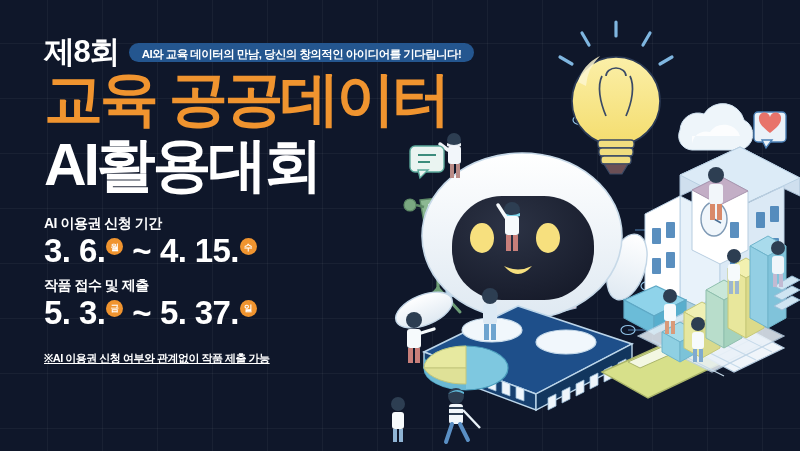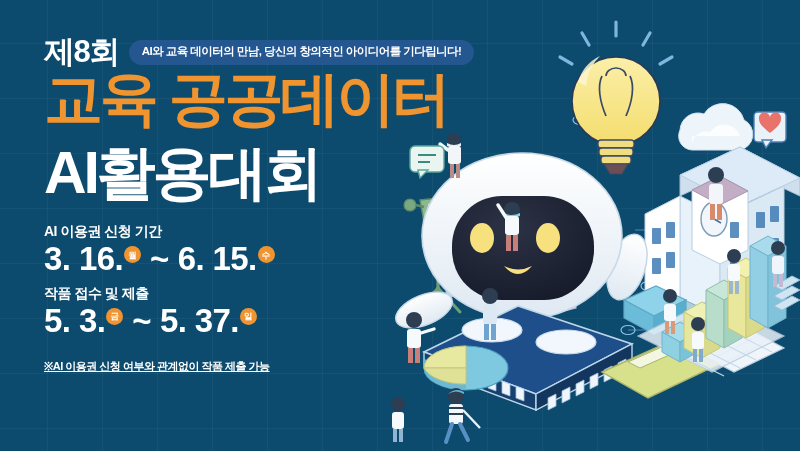--- a/index.html
+++ b/index.html
@@ -5,21 +5,21 @@
   * { margin:0; padding:0; box-sizing:border-box; }
   html,body { width:800px; height:451px; overflow:hidden; }
   body {
     font-family:"Liberation Sans", sans-serif;
     background:#2a63a6;
     position:relative;
   }
   #banner {
     position:relative;
     width:800px; height:451px;
-    background:#0c4a6e;
+    background:#0f172a;
     overflow:hidden;
   }
   
   #grid {
     position:absolute; inset:0;
     background-image:
       linear-gradient(to right, rgba(255,255,255,.045) 1px, transparent 1px),
       linear-gradient(to bottom, rgba(255,255,255,.045) 1px, transparent 1px);
     background-size:55px 55px;
     background-position:-8px -12px;
@@ -36,21 +36,21 @@
     color:#ffffff;
     font-size:31px;
     font-weight:bold;
     letter-spacing:-1.5px;
     line-height:1;
     white-space:nowrap;
   }
   #subtitle-box {
     background:#24568f;
     border-radius:13px;
-    padding:5px 13px 8px 13px;
+    padding:5px 13px 2px 13px;
     display:inline-block;
     margin-top:2px;
   }
   #subtitle {
     color:#ffffff;
     font-size:11.5px;
     font-weight:bold;
     letter-spacing:-0.55px;
     white-space:nowrap;
     line-height:1.1;
@@ -58,21 +58,21 @@
   #title1 {
     margin-top:2px;
     color:#f0942f;
     font-size:59px;
     font-weight:bold;
     letter-spacing:-3.2px;
     line-height:1.02;
     white-space:nowrap;
   }
   #title2 {
-    margin-top:14px;
+    margin-top:6px;
     color:#ffffff;
     font-size:59px;
     font-weight:bold;
     letter-spacing:-3.2px;
     line-height:1.02;
     white-space:nowrap;
   }
   .sched { margin-top:20px; }
   .sched.second { margin-top:8px; }
   .sched-label {
@@ -468,24 +468,24 @@
         <div id="subtitle">AI와 교육 데이터의 만남, 당신의 창의적인 아이디어를 기다립니다!</div>
       </div>
     </div>
 
     <div id="title1">교육 공공데이터</div>
     <div id="title2">AI활용대회</div>
 
     <div class="sched">
       <div class="sched-label">AI 이용권 신청 기간</div>
       <div class="sched-dates">
-        <span>3. 16.</span>
+        <span>3. 6.</span>
         <span class="daybadge">월</span>
         <span class="tilde">~</span>
-        <span>6. 15.</span>
+        <span>4. 15.</span>
         <span class="daybadge">수</span>
       </div>
     </div>
 
     <div class="sched second">
       <div class="sched-label">작품 접수 및 제출</div>
       <div class="sched-dates">
         <span>5. 3.</span>
         <span class="daybadge">금</span>
         <span class="tilde">~</span>

